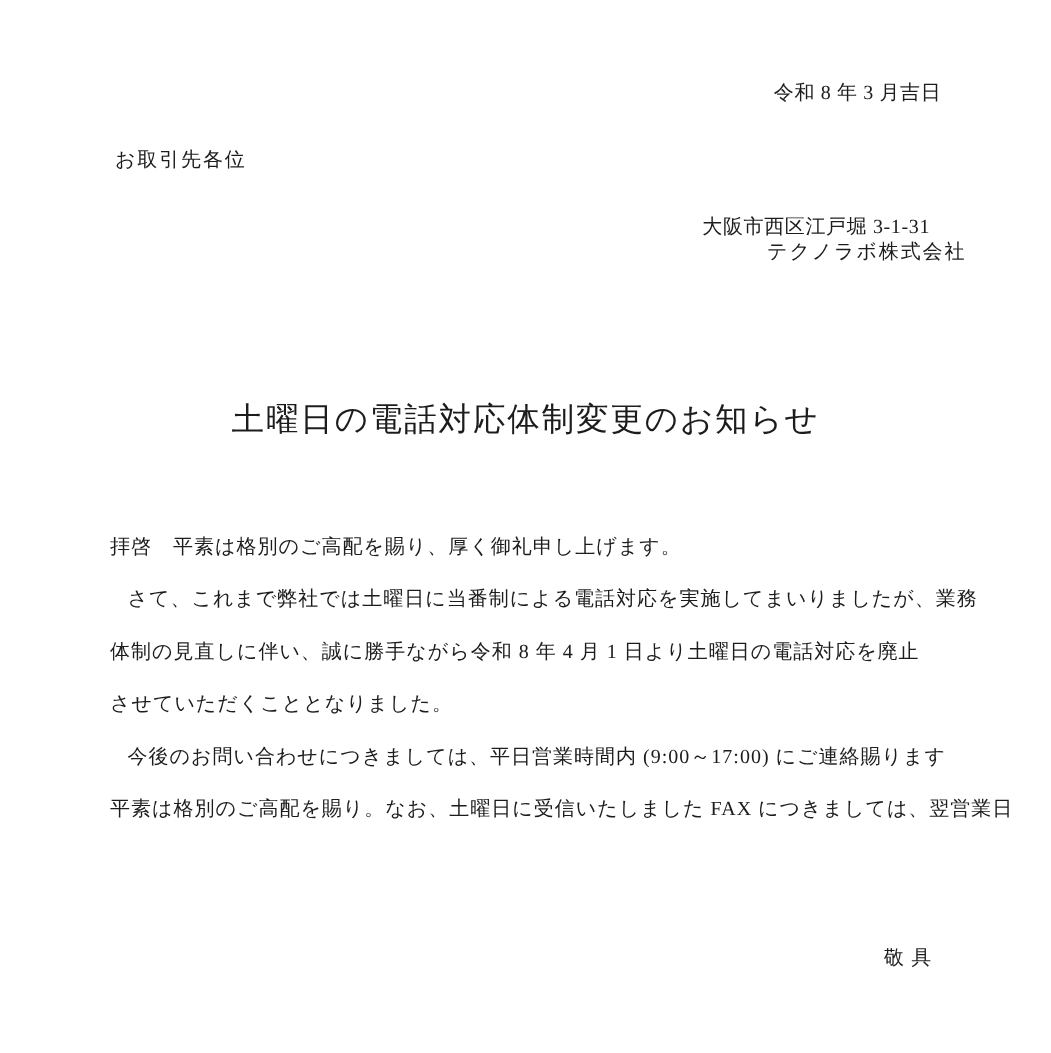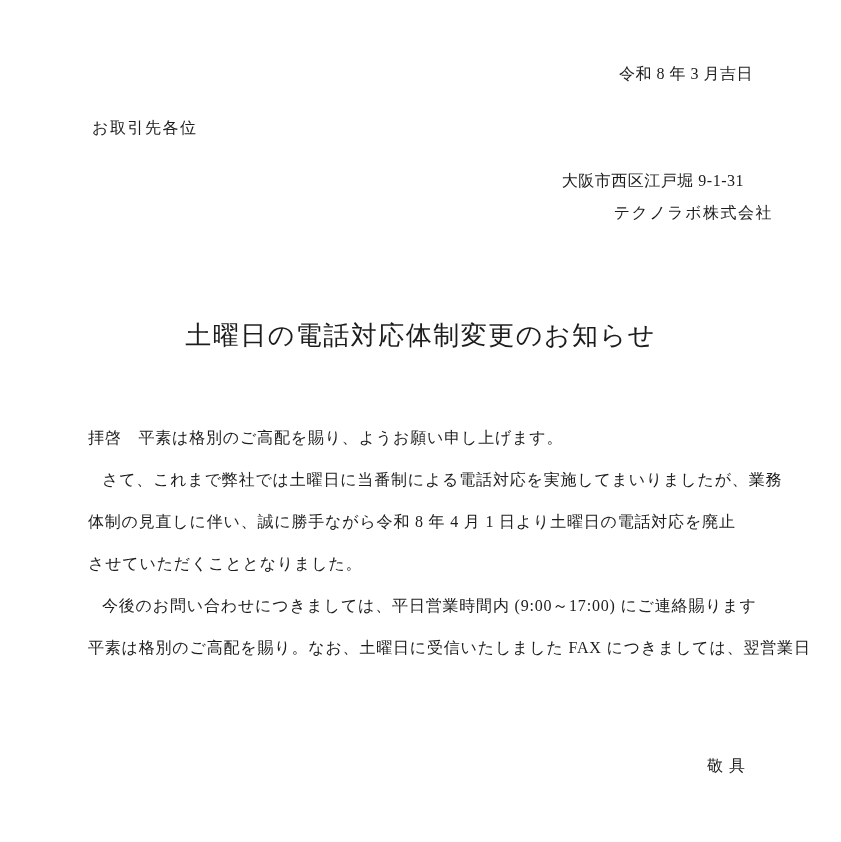--- a/index.html
+++ b/index.html
@@ -35,21 +35,21 @@
   .sender-address {
     position: absolute;
     top: 171px;
     right: 97px;
     font-size: 16px;
     letter-spacing: 0.5px;
     white-space: nowrap;
   }
   .sender-name {
     position: absolute;
-    top: 203px;
+    top: 191px;
     right: 68px;
     font-size: 16px;
     letter-spacing: 1.5px;
     white-space: nowrap;
   }
   .title {
     position: absolute;
     top: 318px;
     left: 0;
     width: 100%;
@@ -86,28 +86,28 @@
   }
 </style>
 </head>
 <body>
 
 <div class="page">
   <div class="date">令和 8 年 3 月吉日</div>
 
   <div class="recipient">お取引先各位</div>
 
-  <div class="sender-address">大阪市西区江戸堀 9-1-31</div>
+  <div class="sender-address">大阪市西区江戸堀 3-1-31</div>
 
   <div class="sender-name">テクノラボ株式会社</div>
 
   <h1 class="title">土曜日の電話対応体制変更のお知らせ</h1>
 
   <div class="body-block">
-      <div class="body-line">拝啓　平素は格別のご高配を賜り、ようお願い申し上げます。</div>
+      <div class="body-line">拝啓　平素は格別のご高配を賜り、厚く御礼申し上げます。</div>
       <div class="body-line indent">さて、これまで弊社では土曜日に当番制による電話対応を実施してまいりましたが、業務</div>
       <div class="body-line">体制の見直しに伴い、誠に勝手ながら令和 8 年 4 月 1 日より土曜日の電話対応を廃止</div>
       <div class="body-line">させていただくこととなりました。</div>
       <div class="body-line indent">今後のお問い合わせにつきましては、平日営業時間内 (9:00～17:00) にご連絡賜ります</div>
       <div class="body-line">平素は格別のご高配を賜り。なお、土曜日に受信いたしました FAX につきましては、翌営業日</div>
     </div>
 
   <div class="closing">敬具</div>
 </div>
 

